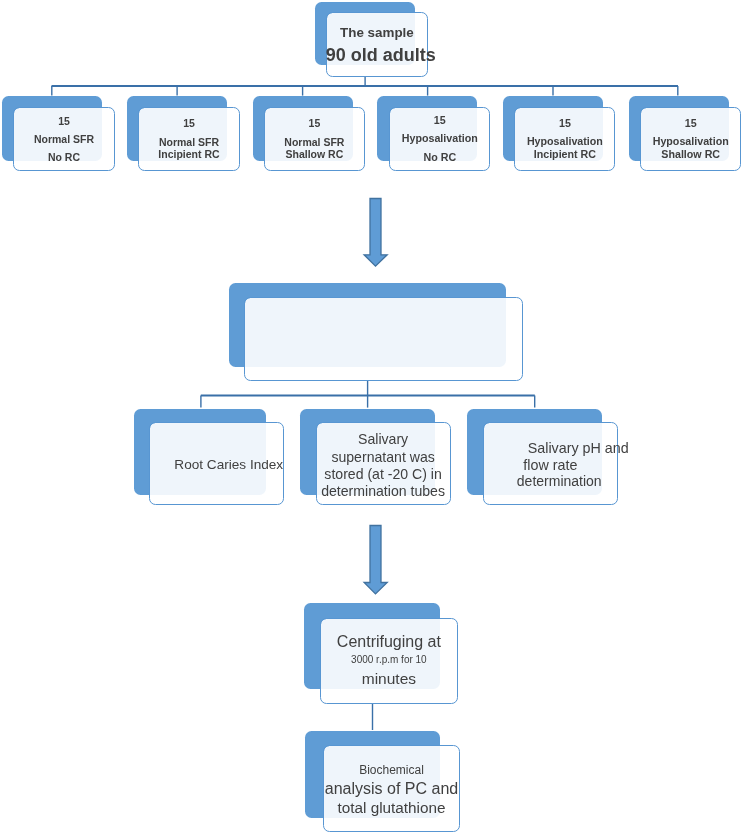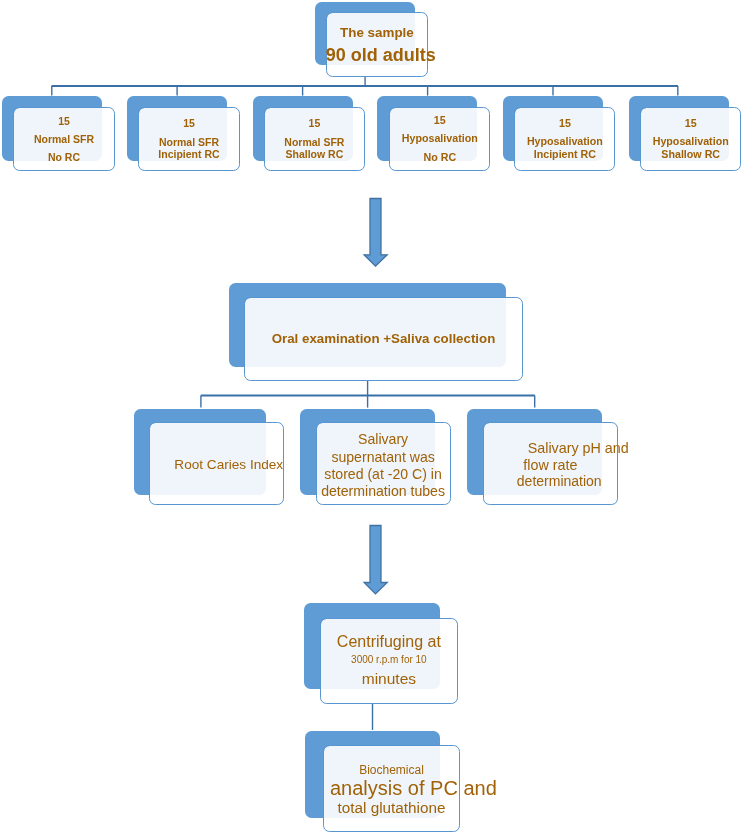--- a/index.html
+++ b/index.html
@@ -3,21 +3,21 @@
 <meta charset="utf-8">
 <title>Study flowchart</title>
 <style>
   html,body{margin:0;padding:0;}
   body{width:741px;height:834px;background:#ffffff;overflow:hidden;
        font-family:"Liberation Sans",sans-serif;}
   #stage{position:relative;width:741px;height:834px;}
   .shadow{position:absolute;background:#5f9cd5;border-radius:6.5px;}
   .card{position:absolute;background:rgba(255,255,255,0.90);background-clip:padding-box;
         border:1.4px solid #5896d2;border-radius:6.5px;box-sizing:border-box;}
-  .txt{position:absolute;text-align:center;color:#a16207;white-space:nowrap;
+  .txt{position:absolute;text-align:center;color:#404040;white-space:nowrap;
        -webkit-font-smoothing:antialiased;transform:translateZ(0);}
   .txt.bold{font-weight:bold;}
   svg.conn{position:absolute;left:0;top:0;width:741px;height:834px;overflow:visible;pointer-events:none;}
   svg.arrow{position:absolute;overflow:visible;}
 </style>
 </head>
 <body>
 
 <div id="stage">
 
@@ -91,29 +91,28 @@
   <div class="txt bold" style="left:263.8px;top:147.82px;width:101.2px;font-size:10.5px;line-height:12.075px">Shallow RC</div>
   <div class="txt bold" style="left:389.2px;top:114.34px;width:101.2px;font-size:10.7px;line-height:12.305px">15</div>
   <div class="txt bold" style="left:389.2px;top:132.44px;width:101.2px;font-size:10.7px;line-height:12.305px">Hyposalivation</div>
   <div class="txt bold" style="left:389.2px;top:150.94px;width:101.2px;font-size:10.7px;line-height:12.305px">No RC</div>
   <div class="txt bold" style="left:514.3px;top:116.94px;width:101.2px;font-size:10.7px;line-height:12.305px">15</div>
   <div class="txt bold" style="left:514.3px;top:135.34px;width:101.2px;font-size:10.7px;line-height:12.305px">Hyposalivation</div>
   <div class="txt bold" style="left:514.3px;top:147.64px;width:101.2px;font-size:10.7px;line-height:12.305px">Incipient RC</div>
   <div class="txt bold" style="left:640.1px;top:116.94px;width:101.2px;font-size:10.7px;line-height:12.305px">15</div>
   <div class="txt bold" style="left:640.1px;top:135.34px;width:101.2px;font-size:10.7px;line-height:12.305px">Hyposalivation</div>
   <div class="txt bold" style="left:640.1px;top:147.64px;width:101.2px;font-size:10.7px;line-height:12.305px">Shallow RC</div>
-  <div class="txt bold" style="left:244.4px;top:331.14px;width:278.2px;font-size:13.3px;line-height:15.295px">Oral examination +Saliva collection</div>
   <div class="txt" style="left:161px;top:457.47px;width:135.5px;font-size:13.6px;line-height:15.64px">Root Caries Index</div>
   <div class="txt" style="left:315.5px;top:431.4px;width:135.2px;font-size:14.1px;line-height:16.215px">Salivary</div>
   <div class="txt" style="left:315.5px;top:448.6px;width:135.2px;font-size:14.1px;line-height:16.215px">supernatant was</div>
   <div class="txt" style="left:315.5px;top:465.8px;width:135.2px;font-size:14.1px;line-height:16.215px">stored (at -20 C) in</div>
   <div class="txt" style="left:315.5px;top:483.0px;width:135.2px;font-size:14.1px;line-height:16.215px">determination tubes</div>
   <div class="txt" style="left:511px;top:440.42px;width:134.5px;font-size:14.3px;line-height:16.445px">Salivary pH and</div>
   <div class="txt" style="left:483.1px;top:456.62px;width:134.5px;font-size:14.3px;line-height:16.445px">flow rate</div>
   <div class="txt" style="left:492px;top:472.72px;width:134.5px;font-size:14px;line-height:16.445px">determination</div>
   <div class="txt" style="left:320.2px;top:633.21px;width:137.4px;font-size:16px;line-height:17.825px">Centrifuging at</div>
   <div class="txt" style="left:320.2px;top:651.41px;width:137.4px;font-size:10px;line-height:17.825px">3000 r.p.m for 10</div>
   <div class="txt" style="left:320.2px;top:669.61px;width:137.4px;font-size:15.5px;line-height:17.825px">minutes</div>
   <div class="txt" style="left:323.0px;top:761.8px;width:137.0px;font-size:12px;line-height:17.595px">Biochemical</div>
-  <div class="txt" style="left:330px;top:780.1px;width:137.0px;font-size:20px;line-height:17.595px">analysis of PC and</div>
+  <div class="txt" style="left:323.0px;top:780.1px;width:137.0px;font-size:16px;line-height:17.595px">analysis of PC and</div>
   <div class="txt" style="left:323.0px;top:798.5px;width:137.0px;font-size:15.3px;line-height:17.595px">total glutathione</div>
 
 </div>
 
 </body></html>

